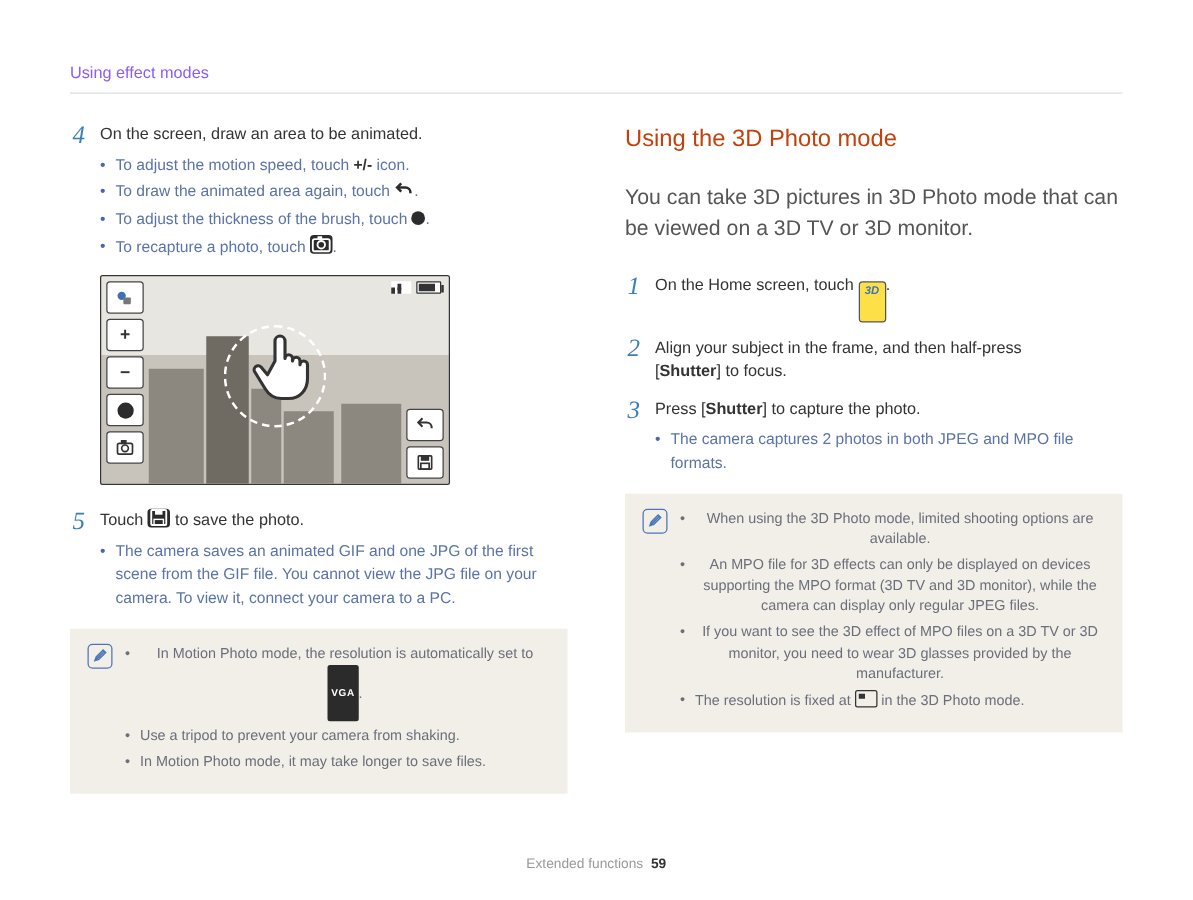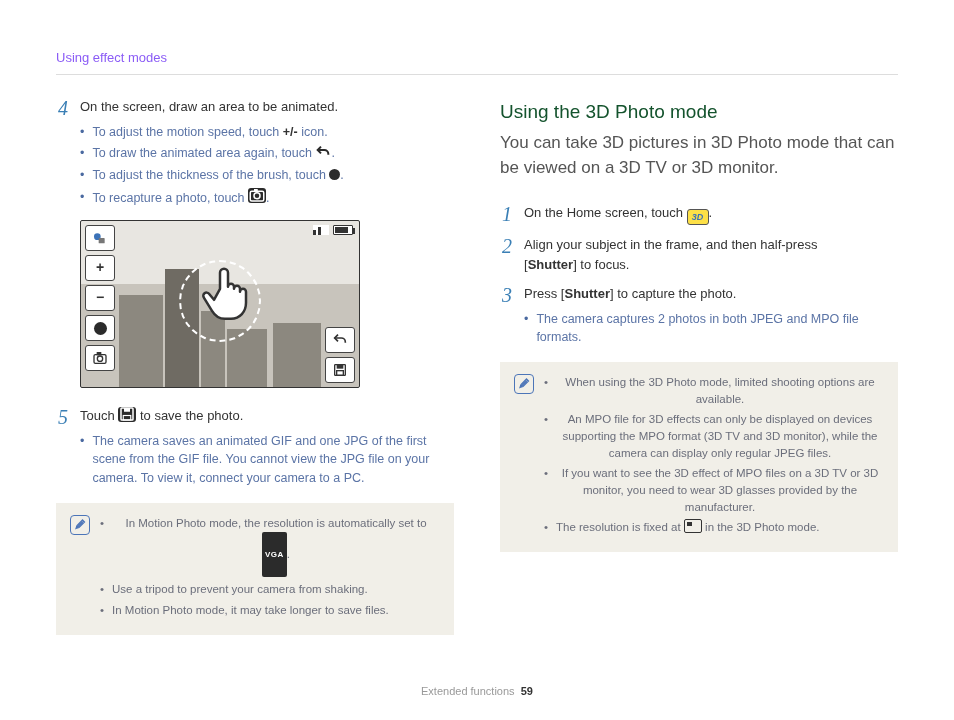--- a/index.html
+++ b/index.html
@@ -164,39 +164,39 @@
     border:1.5px solid #4c75b8;
     border-radius:4px;
     color:#4c75b8;
     display:flex; align-items:center; justify-content:center;
   }
   .note-icon svg { width:12px; height:12px; }
   .note ul { list-style:none; }
   .note ul li { display:flex; gap:8px; margin-bottom:4px; line-height:1.45;text-align:center;}
   .note ul li::before { content:"•"; color:#6b6e7b; flex-shrink:0;}
   .section-title {
-    color:#14532d;
+    color:#c2410c;
     font-size:19px;
     font-weight:400;
-    margin-bottom:3px;
+    margin-bottom:18px;
   }
   .section-intro {
     color:#555; font-size:17px; margin-bottom:22px; line-height:1.5;
   }
   .vga-badge {
     display:inline-block;
     background:#2b2b2b; color:#fff;
     font-size:8px; font-weight:700;
     padding:17px 3px; border-radius:2px;
     vertical-align:1px;
     letter-spacing:0.5px;
   }
   .icon-3d {
-    display:inline-flex; align-items:flex-end; justify-content:center;
-    width:22px; height:16px; border:1px solid #555; border-radius:3px;
+    display:inline-flex; align-items:flex-start; justify-content:center;
+    width:22px; height:33px; border:1px solid #555; border-radius:3px;
     background:#fde047;
     vertical-align:-3px;
   }
   .icon-3d span { font-size:9px; font-weight:700; color:#3b72b8; font-style:italic;}
   .icon-res {
     display:inline-flex; align-items:center; justify-content:center;
     width:18px; height:14px; border:1.5px solid #333; border-radius:2px;
     vertical-align:-2px;
     position: relative;
   }

